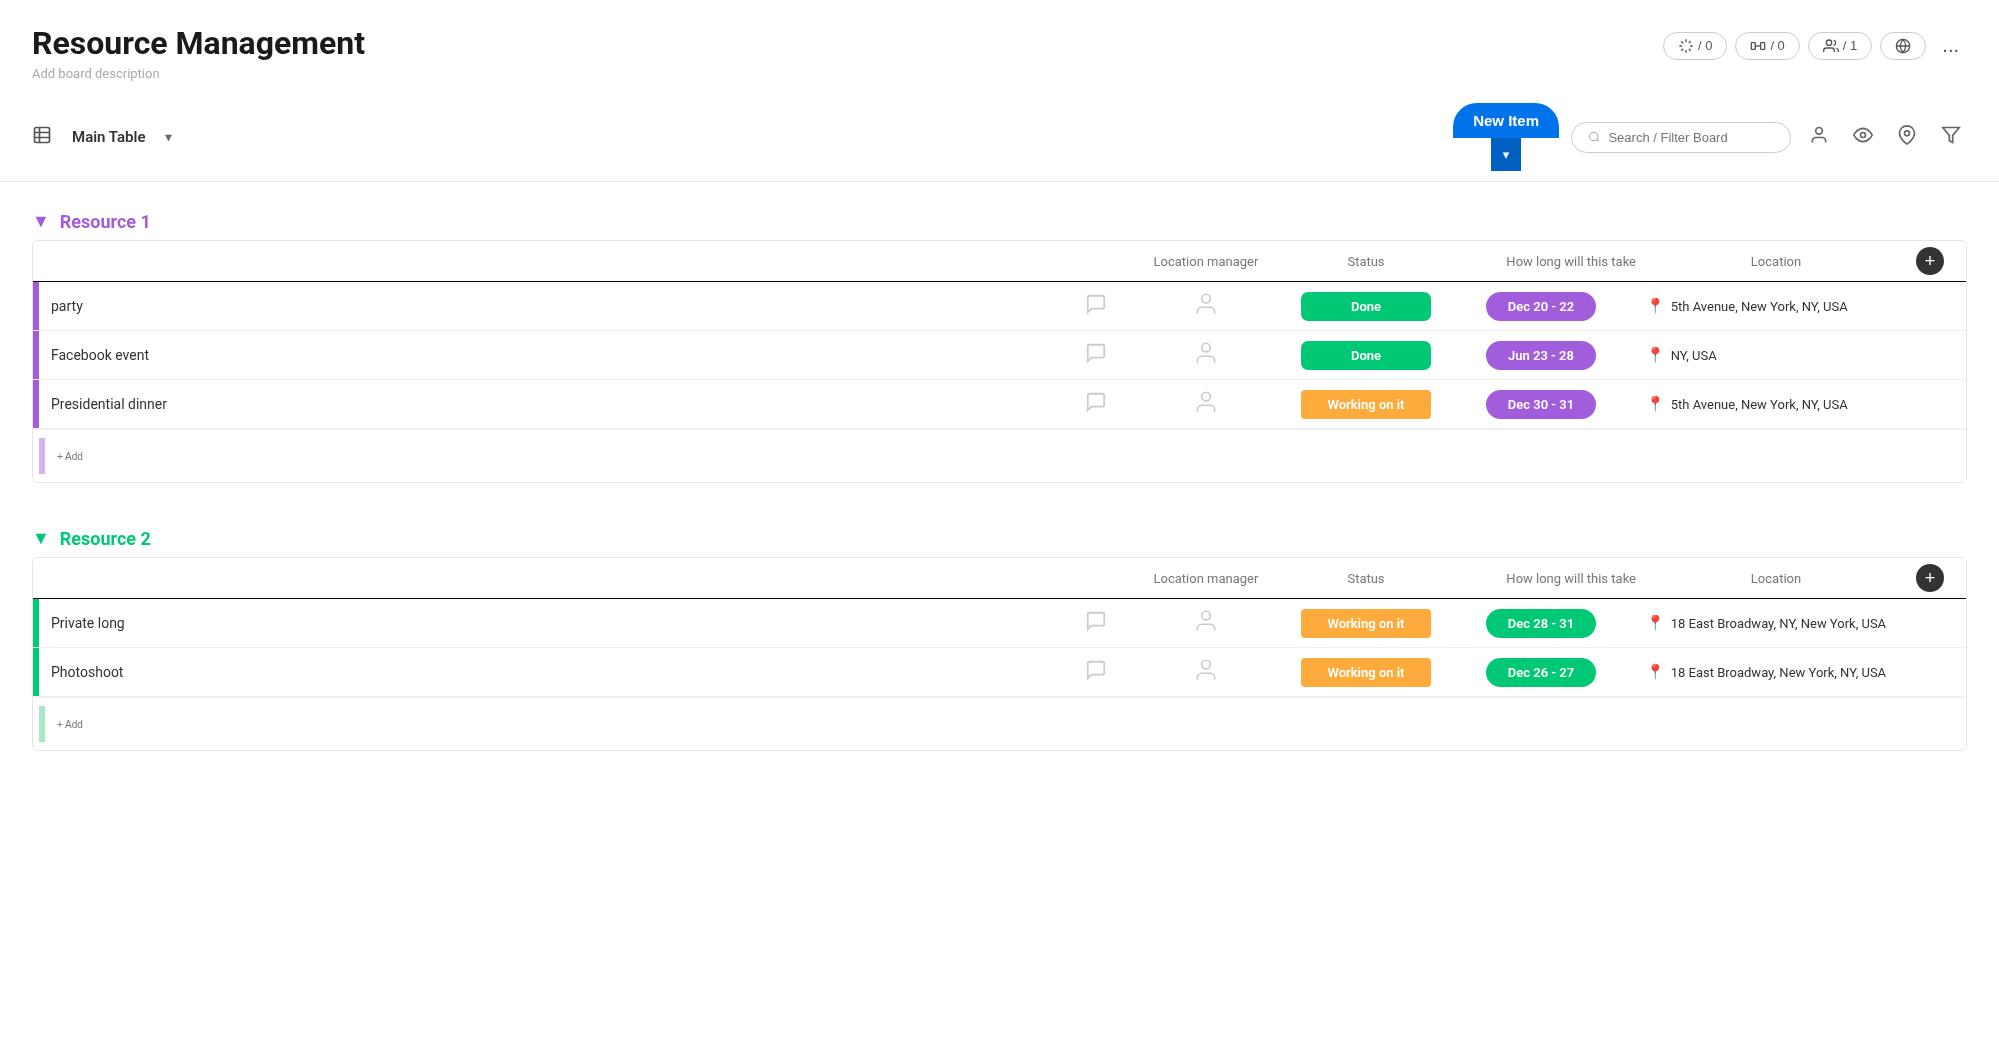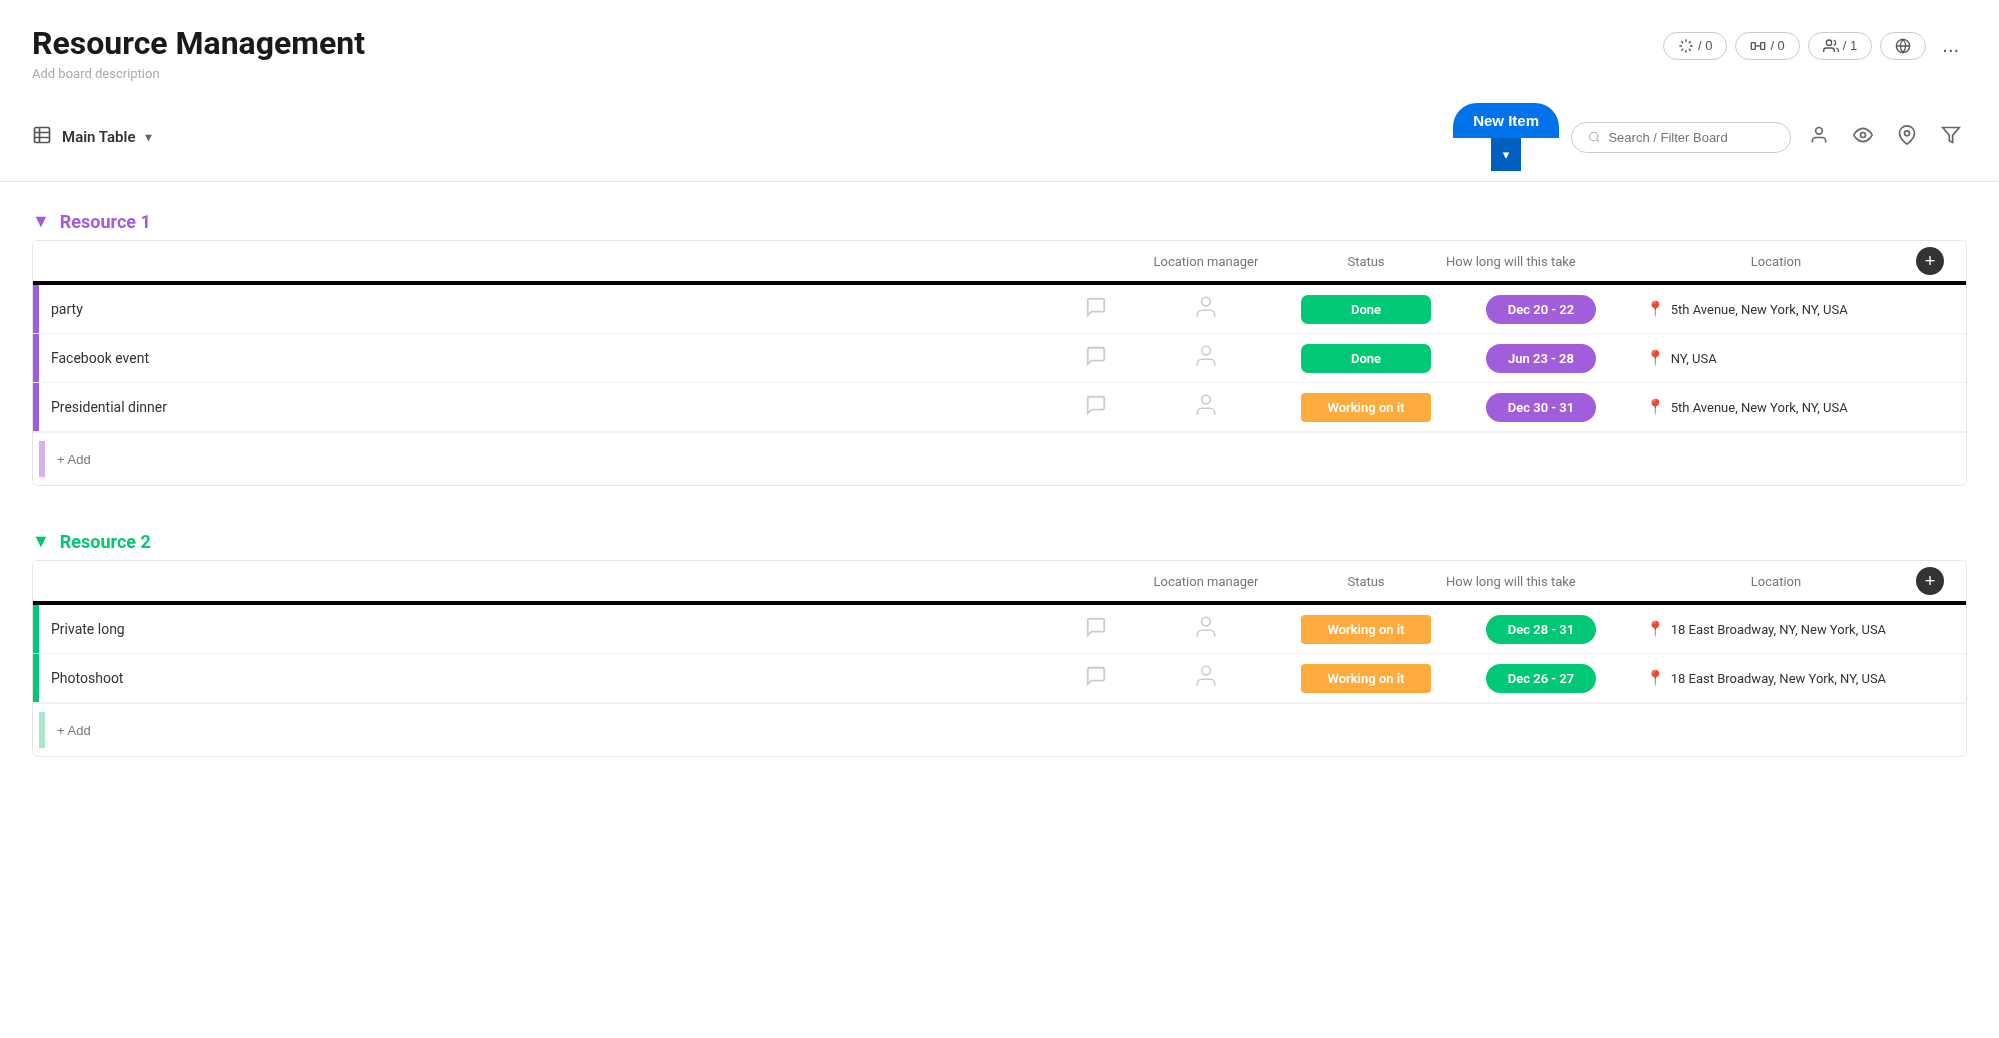--- a/index.html
+++ b/index.html
@@ -59,21 +59,21 @@
     .toolbar {
       display: flex;
       align-items: center;
       padding: 10px 32px;
       border-bottom: 1px solid #e5e5e5;
       gap: 12px;
     }
     .table-selector {
       display: flex;
       align-items: center;
-      gap: 10px;
+      gap: 20px;
       font-size: 15px;
       font-weight: 600;
       color: #333;
       cursor: pointer;
     }
     .table-selector-icon {
       font-size: 18px;
       color: #666;
     }
     .table-selector-arrow {
@@ -166,29 +166,29 @@
       color: #a25ddc;
       cursor: pointer;
     }
     .resource-title.green {
       color: #00c875;
     }
     .col-name { flex: 1; min-width: 400px; }
     .col-chat { width: 60px; text-align: center; }
     .col-loc-mgr { width: 160px; text-align: center; }
     .col-status { width: 160px; text-align: center; }
-    .col-duration { width: 190px; text-align: left; }
+    .col-duration { width: 190px; text-align: right; }
     .col-location { width: 280px; text-align: center; }
     .col-add { width: 50px; text-align: center; }
 
     .table-header-row {
       display: flex;
       align-items: center;
       background: #fff;
-      border-bottom: 4px solid #000000;
+      border-bottom: 1px solid #000000;
       padding: 6px 0;
     }
     .th {
       font-size: 13px;
       color: #777;
       font-weight: 400;
     }
 
     .table-row {
       display: flex;
@@ -290,21 +290,21 @@
       display: flex;
       align-items: center;
       padding: 8px 0 8px 6px;
       background: #fff;
       border-top: 1px solid #f0f0f0;
     }
     .add-row-btn {
       background: none;
       border: none;
       color: #777;
-      font-size: 13px;
+      font-size: 10px;
       cursor: pointer;
       padding: 4px 12px;
     }
 
     .group-table-wrapper {
       border: 1px solid #e5e5e5;
       border-radius: 6px;
       overflow: hidden;
     }
   </style>

